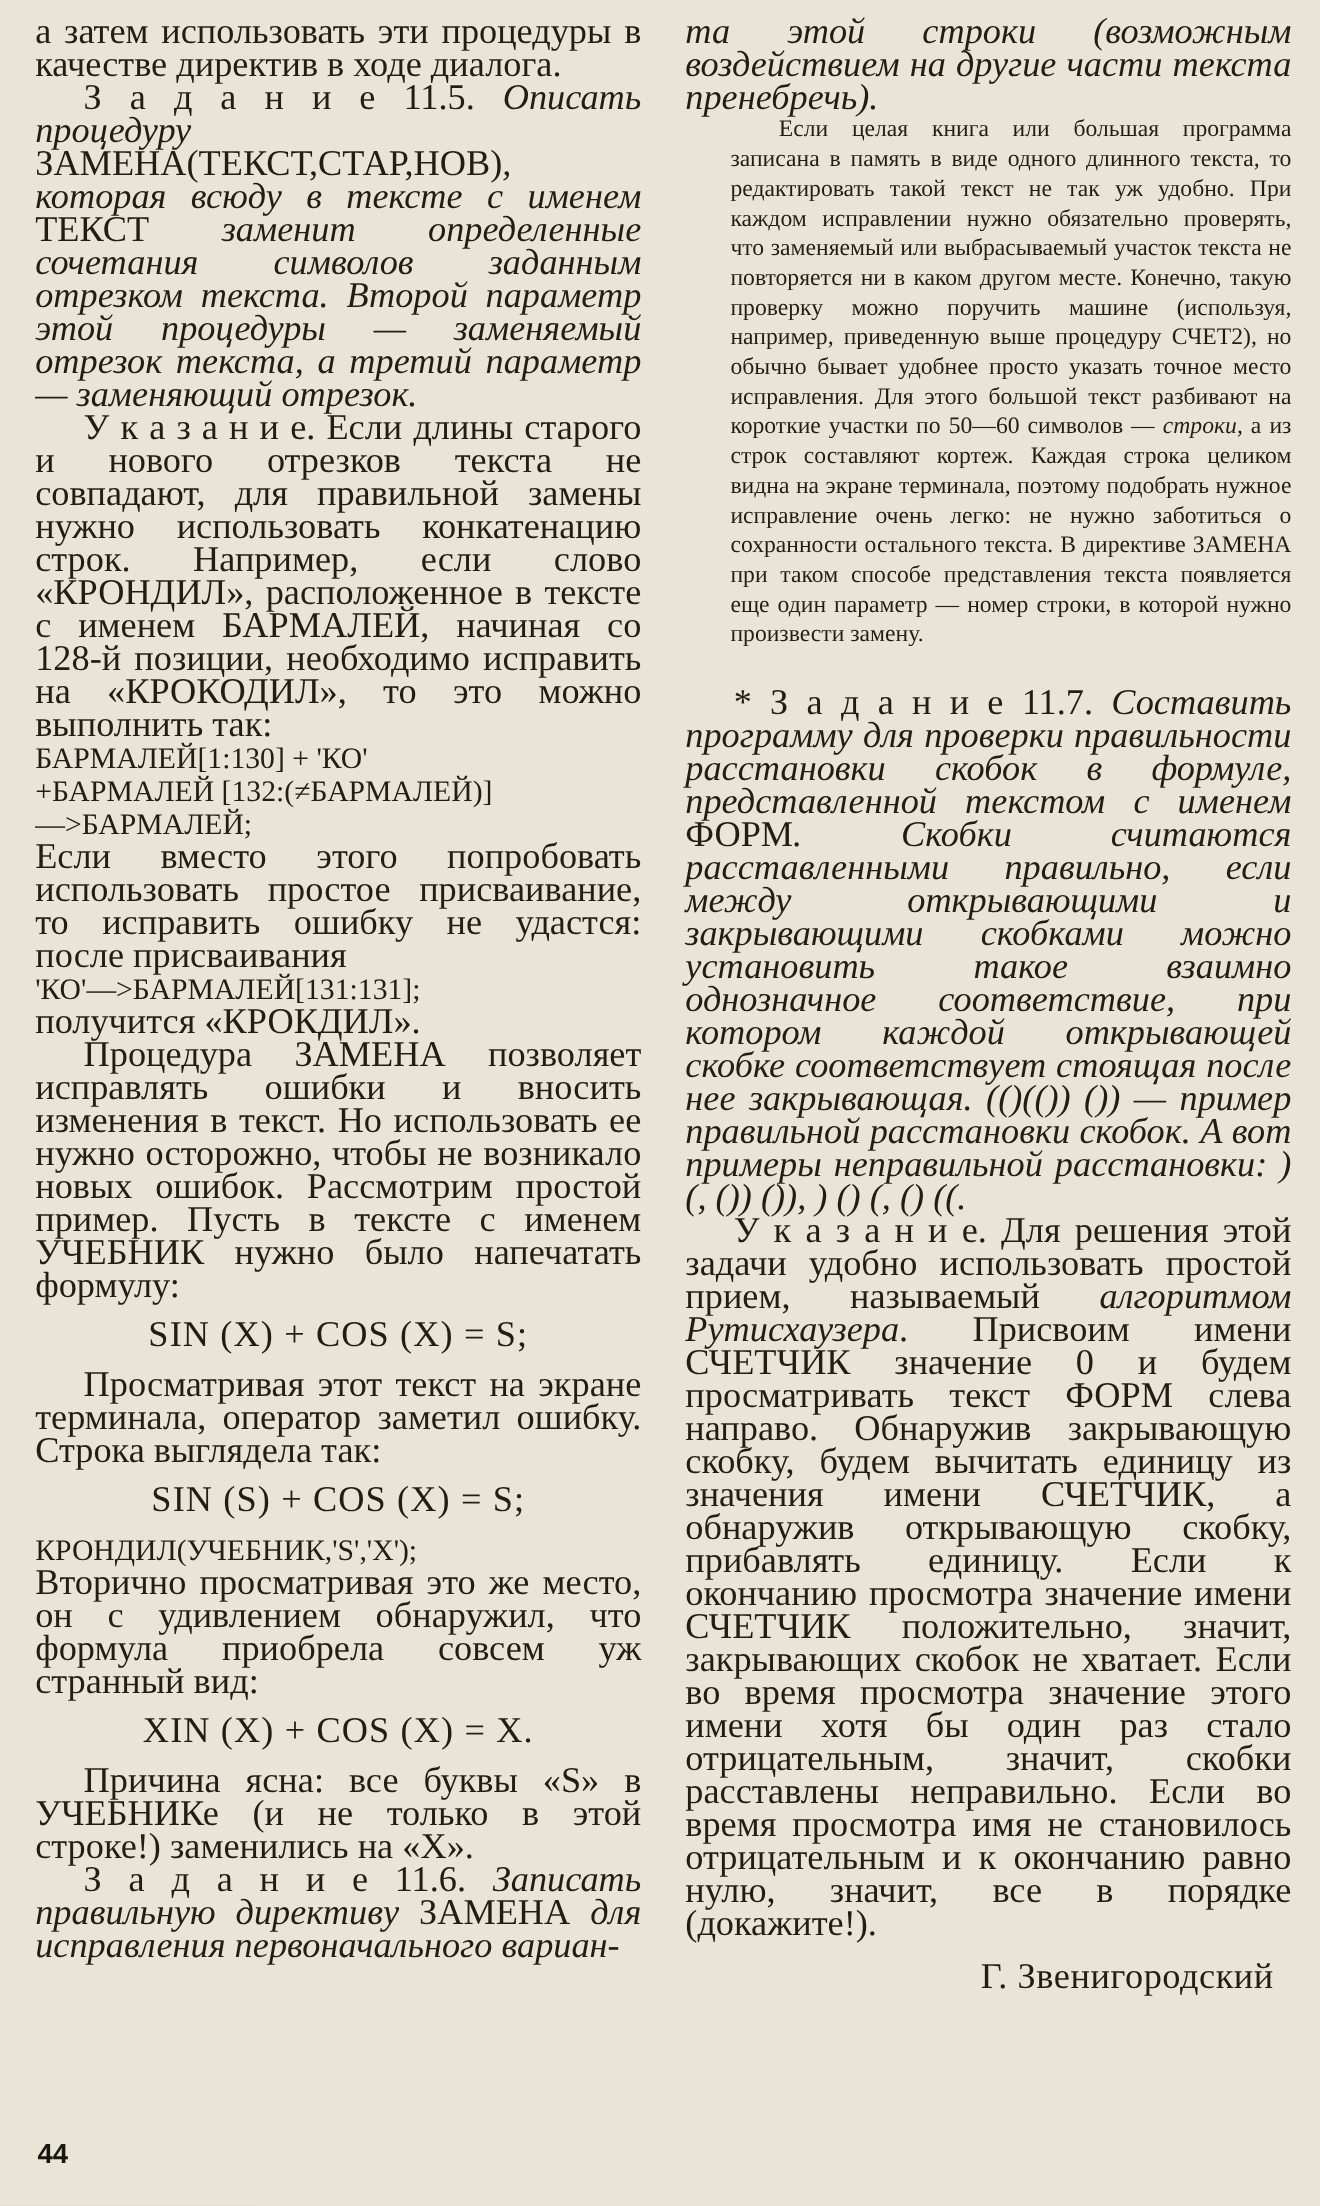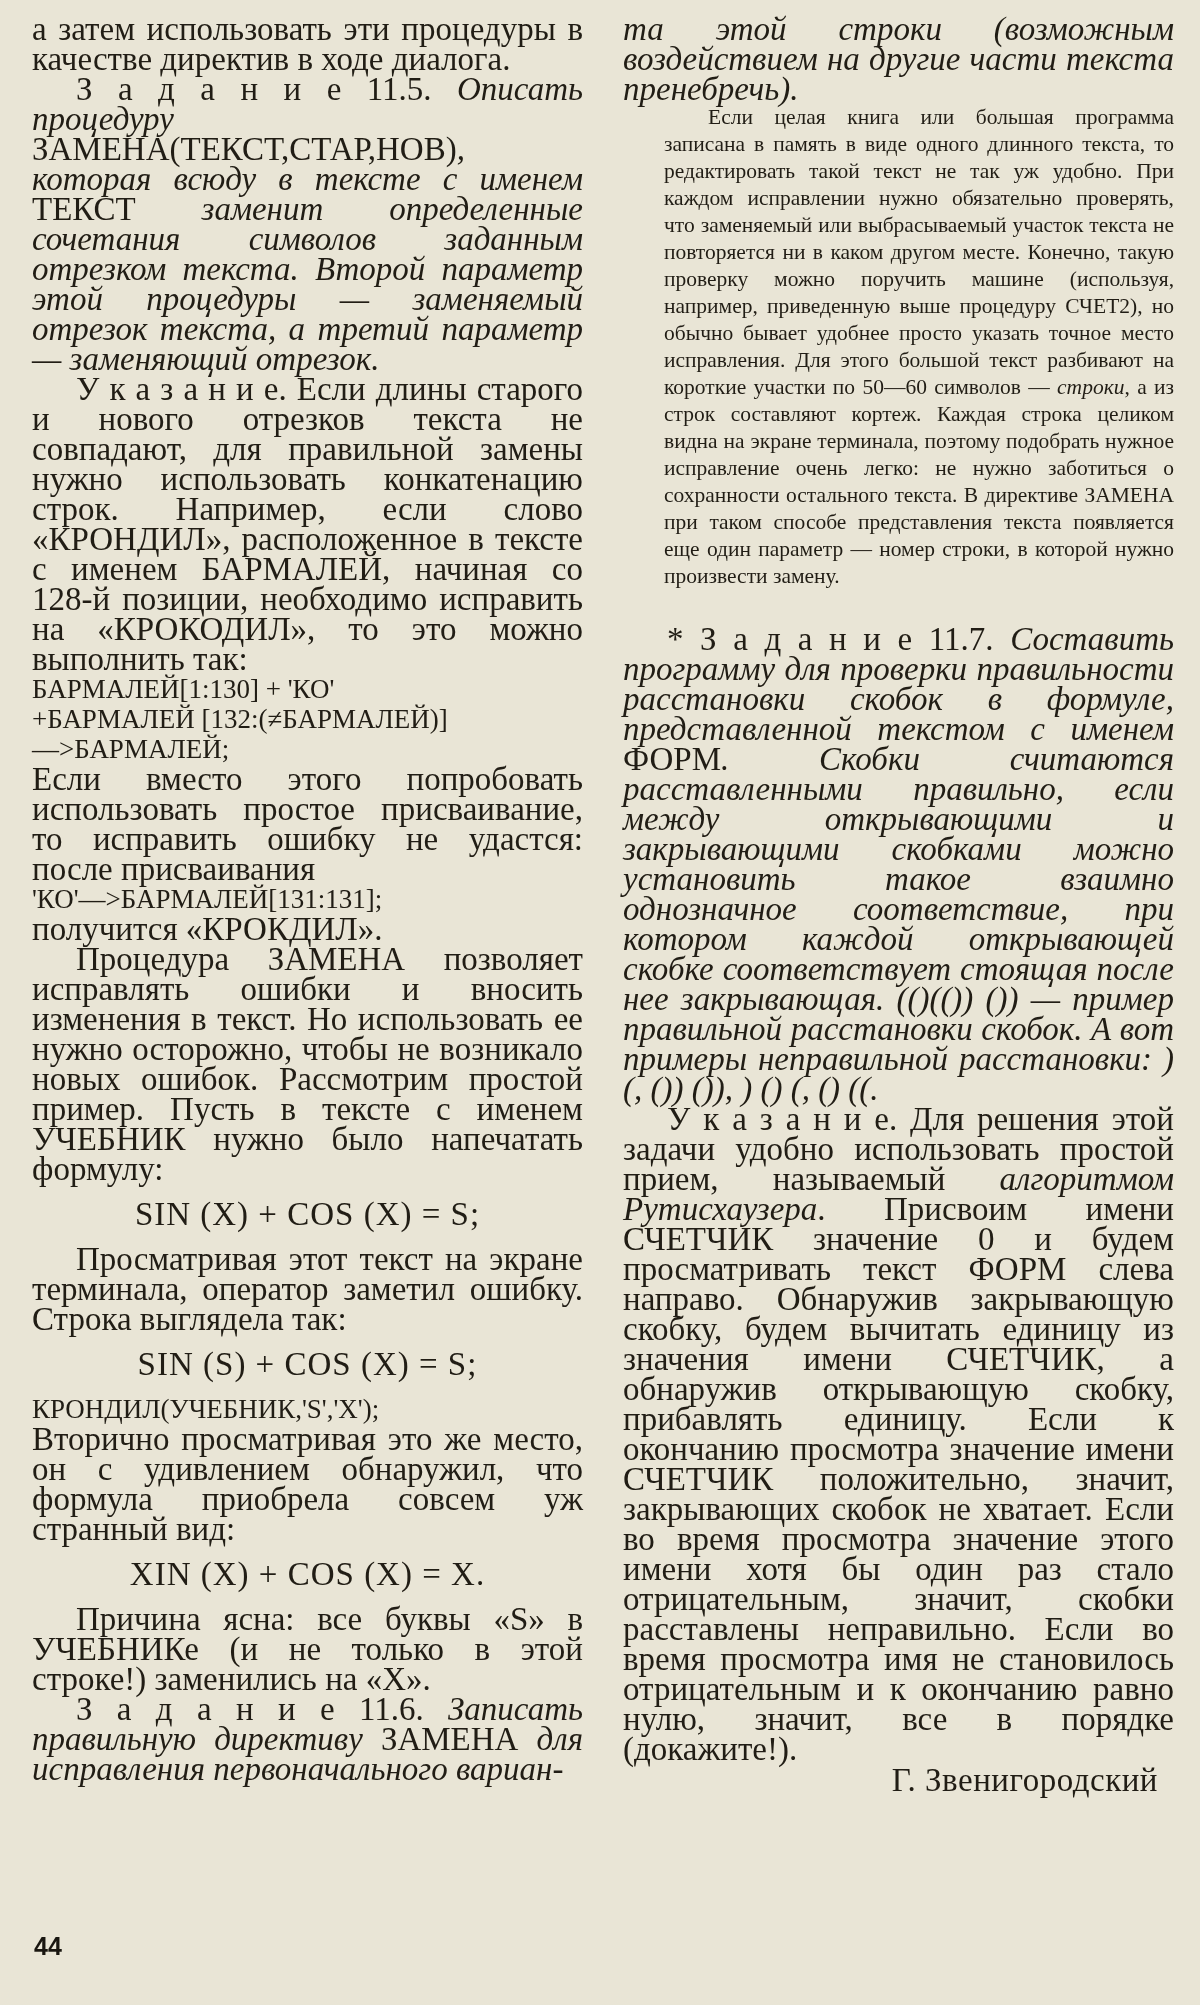--- a/index.html
+++ b/index.html
@@ -46,29 +46,29 @@
     letter-spacing: 1px;
   }
   p.t-small {
     font-size: 21.5px;
     line-height: 27px;
     margin-left: 41px;
   }
   p.t-author {
     text-align: right;
     padding-right: 16px;
-    margin-top: 1px;
+    margin-top: 18px;
     letter-spacing: 0.5px;
   }
   .seg-i { font-style: italic; }
   .seg-n { font-style: normal; }
   .page-number {
     position: absolute;
     left: 34px;
-    bottom: 44px;
+    bottom: 32px;
     font-family: "Liberation Sans", sans-serif;
     font-weight: bold;
     font-size: 25px;
     color: #191610;
   }
 </style>
 </head>
 <body>
 
 <div class="page">

